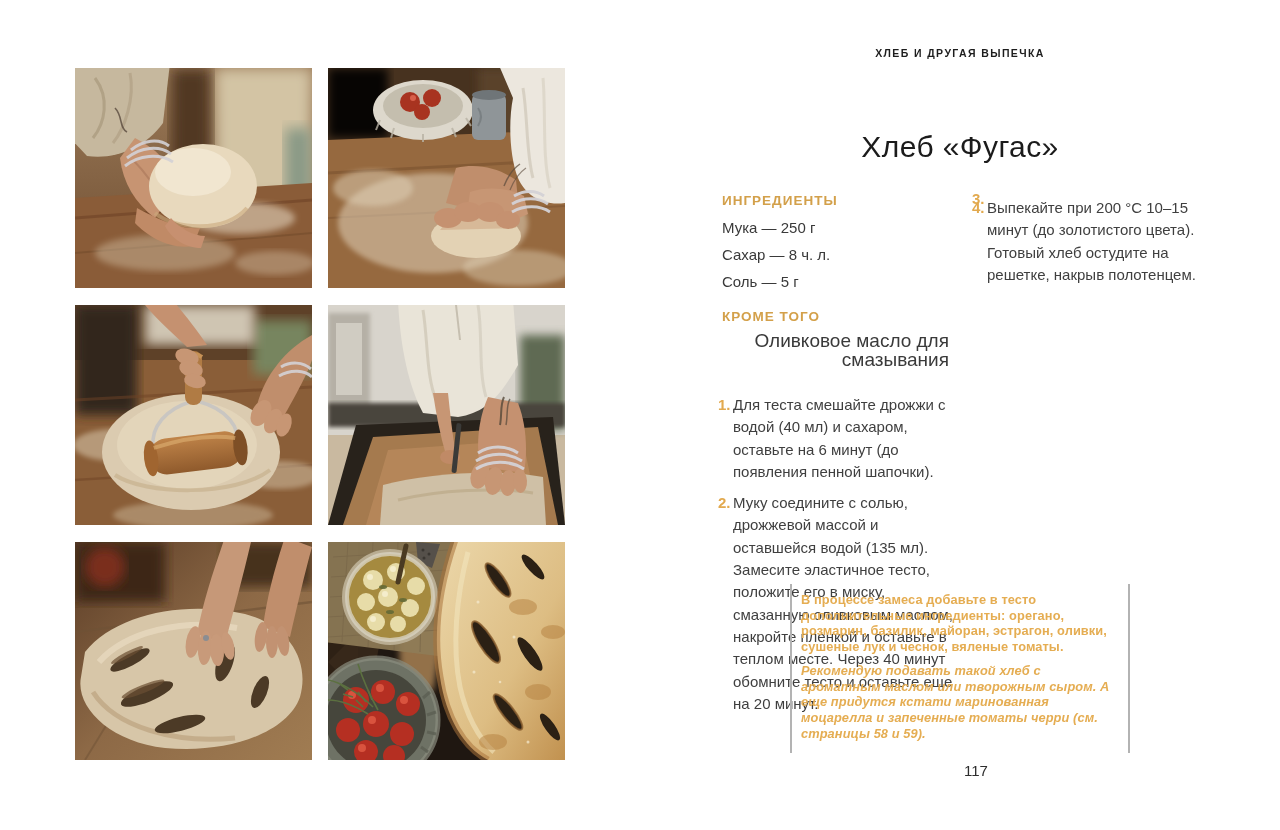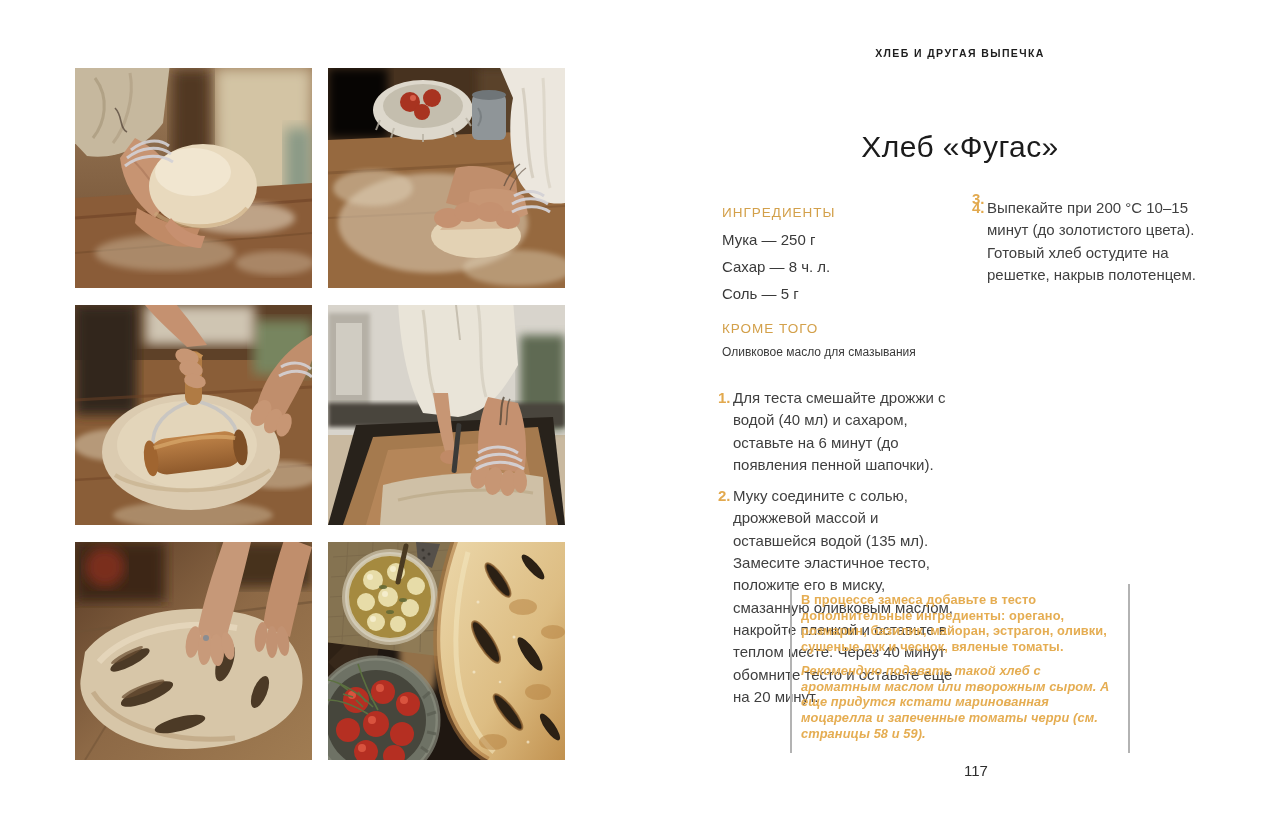--- a/index.html
+++ b/index.html
@@ -15,25 +15,25 @@
     font-size:10.5px;font-weight:bold;letter-spacing:1.4px;color:#1d1d1d;
   }
   .title{
     position:absolute;left:640px;top:110px;width:640px;text-align:center;
     font-size:30px;font-weight:normal;color:#1b1b1b;letter-spacing:0.4px;
   }
   .col-left{position:absolute;left:718px;top:189px;width:243px;}
   .col-right{position:absolute;left:972px;top:188px;width:252px;}
 
   .sec-head{
-    font-size:13.5px;font-weight:normal;color:#d3a04a;letter-spacing:1px;margin:16px 0 0 4px;
+    font-size:13.5px;font-weight:bold;color:#d3a04a;letter-spacing:1px;margin:4px 0 0 4px;
   }
   .ing-list{list-style:none;margin:6px 0 0 4px;padding:0;font-size:15px;line-height:27px;color:#3a3a3a;}
   .extra-head{margin-top:14px;}
-  .extra-item{margin:7px 12px 0 4px;font-size:12px;color:#3a3a3a;line-height:19px;}
+  .extra-item{margin:7px 12px 0 4px;font-size:19px;color:#3a3a3a;line-height:19px;text-align:right;}
 
   .steps{margin-top:25px;}
   .step{position:relative;padding-left:15px;margin:0 0 9px 0;font-size:15px;line-height:22.3px;color:#3f3f3f;}
   .step-num{position:absolute;left:0;top:0;color:#e2a94e;font-weight:bold;}
 
   .note-box{
     position:absolute;left:790px;top:584px;width:340px;box-sizing:border-box;
     border-left:2px solid #b3b3b3;border-right:2px solid #b3b3b3;
     padding:8px 12px 12px 9px;
   }

